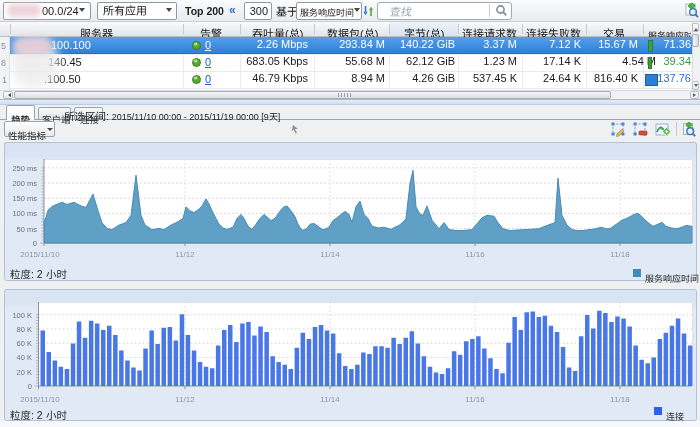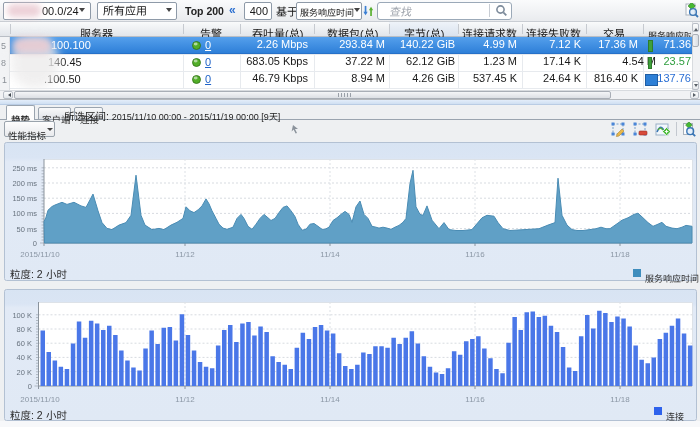--- a/index.html
+++ b/index.html
@@ -170,21 +170,21 @@
       <use href="#r6709" x="1000"></use>
       <use href="#r5E94" x="2000"></use>
       <use href="#r7528" x="3000"></use>
     </svg></div>
 <div class="abs" style="left:166px;top:8px;width:0;height:0;border:3.5px solid transparent;border-top:4px solid #444;"></div>
 
 <div class="abs" style="left:185px;top:4px;font-size:10.5px;font-weight:bold;color:#222;line-height:14px">Top 200</div>
 <div class="abs" style="left:229px;top:3px;font-size:12px;font-weight:bold;color:#2a6fd0;line-height:14px">«</div>
 
 <div class="abs" style="left:244px;top:2px;width:28px;height:18px;background:#fff;border:1px solid #8e9aa8;border-radius:2px"></div>
-<div class="abs cell num" style="left:246px;top:4px;width:22px;line-height:14px;color:#1a1a1a">400</div>
+<div class="abs cell num" style="left:246px;top:4px;width:22px;line-height:14px;color:#1a1a1a">300</div>
 <div class="abs" style="left:276px;top:4px;line-height:14px"><svg style="width:22px;height:11px;vertical-align:-1.4px" viewBox="0 0 2000 1000" fill="#1a1a1a">
       <use href="#r57FA"></use>
       <use href="#r4E8E" x="1000"></use>
     </svg></div>
 
 <div class="abs" style="left:296px;top:2px;width:66px;height:18px;background:#fff;border:1px solid #8e9aa8;border-radius:2px"></div>
 <div class="abs" style="left:300px;top:4px;line-height:14px"><svg style="width:54px;height:9px;vertical-align:-1.2px" viewBox="0 0 6000 1000" fill="#1a1a1a">
       <use href="#r670D"></use>
       <use href="#r52A1" x="1000"></use>
       <use href="#r54CD" x="2000"></use>
@@ -311,40 +311,40 @@
 
 <div class="cell" style="left:51px;top:37px;color:#fff">100.100</div>
 <svg class="abs" style="left:192px;top:41px" width="9" height="9" viewBox="0 0 9 9">
     <circle cx="4.5" cy="4.5" r="4" fill="#52ae28" stroke="#2e7015" stroke-width="0.8"></circle>
     <ellipse cx="3.6" cy="3" rx="2" ry="1.4" fill="rgba(255,255,255,.55)"></ellipse>
   </svg>
 <div class="cell" style="left:205px;top:37px;color:#fff;text-decoration:underline">0</div>
 <div class="cell num" style="left:240px;top:36px;width:68px;color:#fff">2.26 Mbps</div>
 <div class="cell num" style="left:314px;top:36px;width:71px;color:#fff">293.84 M</div>
 <div class="cell num" style="left:389px;top:36px;width:66px;color:#fff">140.22 GiB</div>
-<div class="cell num" style="left:458px;top:36px;width:59px;color:#fff">4.99 M</div>
+<div class="cell num" style="left:458px;top:36px;width:59px;color:#fff">3.37 M</div>
 <div class="cell num" style="left:522px;top:36px;width:59px;color:#fff">7.12 K</div>
-<div class="cell num" style="left:586px;top:36px;width:52px;color:#fff">17.36 M</div>
+<div class="cell num" style="left:586px;top:36px;width:52px;color:#fff">15.67 M</div>
 <div class="abs" style="left:648px;top:40px;width:5px;height:12px;background:#3fa03c;border:1px solid #2e7d2b"></div>
 <div class="cell num" style="left:657px;top:36px;width:34px;color:#fff;overflow:hidden">71.36</div>
 
 <div class="cell" style="left:48px;top:54px;color:#1a1a1a">140.45</div>
 <svg class="abs" style="left:192px;top:58px" width="9" height="9" viewBox="0 0 9 9">
     <circle cx="4.5" cy="4.5" r="4" fill="#52ae28" stroke="#2e7015" stroke-width="0.8"></circle>
     <ellipse cx="3.6" cy="3" rx="2" ry="1.4" fill="rgba(255,255,255,.55)"></ellipse>
   </svg>
 <div class="cell" style="left:205px;top:54px;color:#2063c8;text-decoration:underline">0</div>
 <div class="cell num" style="left:240px;top:53px;width:68px;color:#1a1a1a">683.05 Kbps</div>
-<div class="cell num" style="left:314px;top:53px;width:71px;color:#1a1a1a">37.22 M</div>
+<div class="cell num" style="left:314px;top:53px;width:71px;color:#1a1a1a">55.68 M</div>
 <div class="cell num" style="left:389px;top:53px;width:66px;color:#1a1a1a">62.12 GiB</div>
 <div class="cell num" style="left:458px;top:53px;width:59px;color:#1a1a1a">1.23 M</div>
 <div class="cell num" style="left:522px;top:53px;width:59px;color:#1a1a1a">17.14 K</div>
 <div class="cell num" style="left:604px;top:53px;width:52px;color:#1a1a1a">4.54 M</div>
 <div class="abs" style="left:648px;top:57px;width:4px;height:12px;background:#3fa03c;border:1px solid #2e7d2b"></div>
-<div class="cell num" style="left:657px;top:53px;width:34px;color:#2f9e3f;overflow:hidden">23.57</div>
+<div class="cell num" style="left:657px;top:53px;width:34px;color:#2f9e3f;overflow:hidden">39.34</div>
 
 <div class="cell" style="left:44px;top:71px;color:#1a1a1a">.100.50</div>
 <svg class="abs" style="left:192px;top:75px" width="9" height="9" viewBox="0 0 9 9">
     <circle cx="4.5" cy="4.5" r="4" fill="#52ae28" stroke="#2e7015" stroke-width="0.8"></circle>
     <ellipse cx="3.6" cy="3" rx="2" ry="1.4" fill="rgba(255,255,255,.55)"></ellipse>
   </svg>
 <div class="cell" style="left:205px;top:71px;color:#2063c8;text-decoration:underline">0</div>
 <div class="cell num" style="left:240px;top:70px;width:68px;color:#1a1a1a">46.79 Kbps</div>
 <div class="cell num" style="left:314px;top:70px;width:71px;color:#1a1a1a">8.94 M</div>
 <div class="cell num" style="left:389px;top:70px;width:66px;color:#1a1a1a">4.26 GiB</div>

